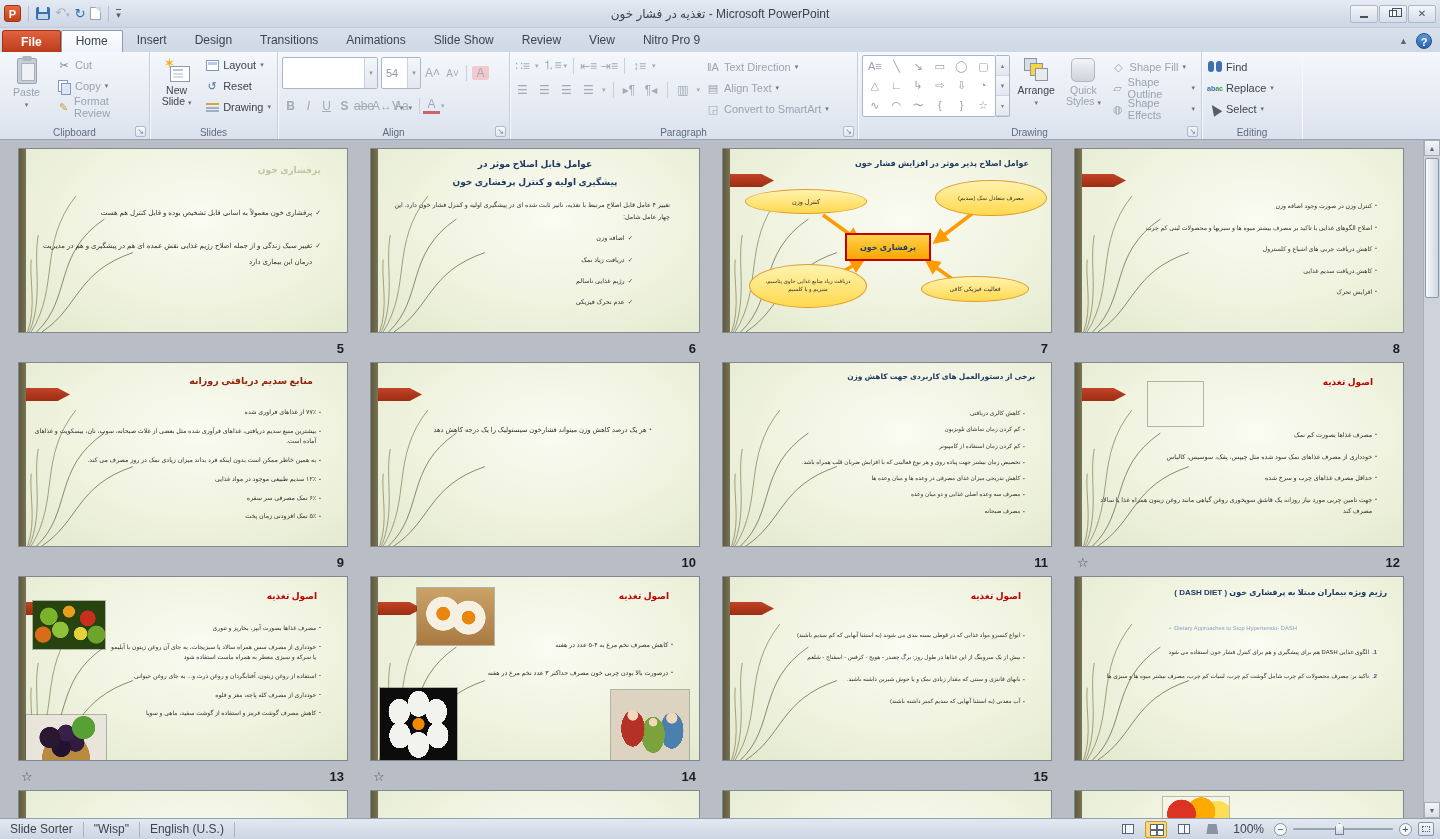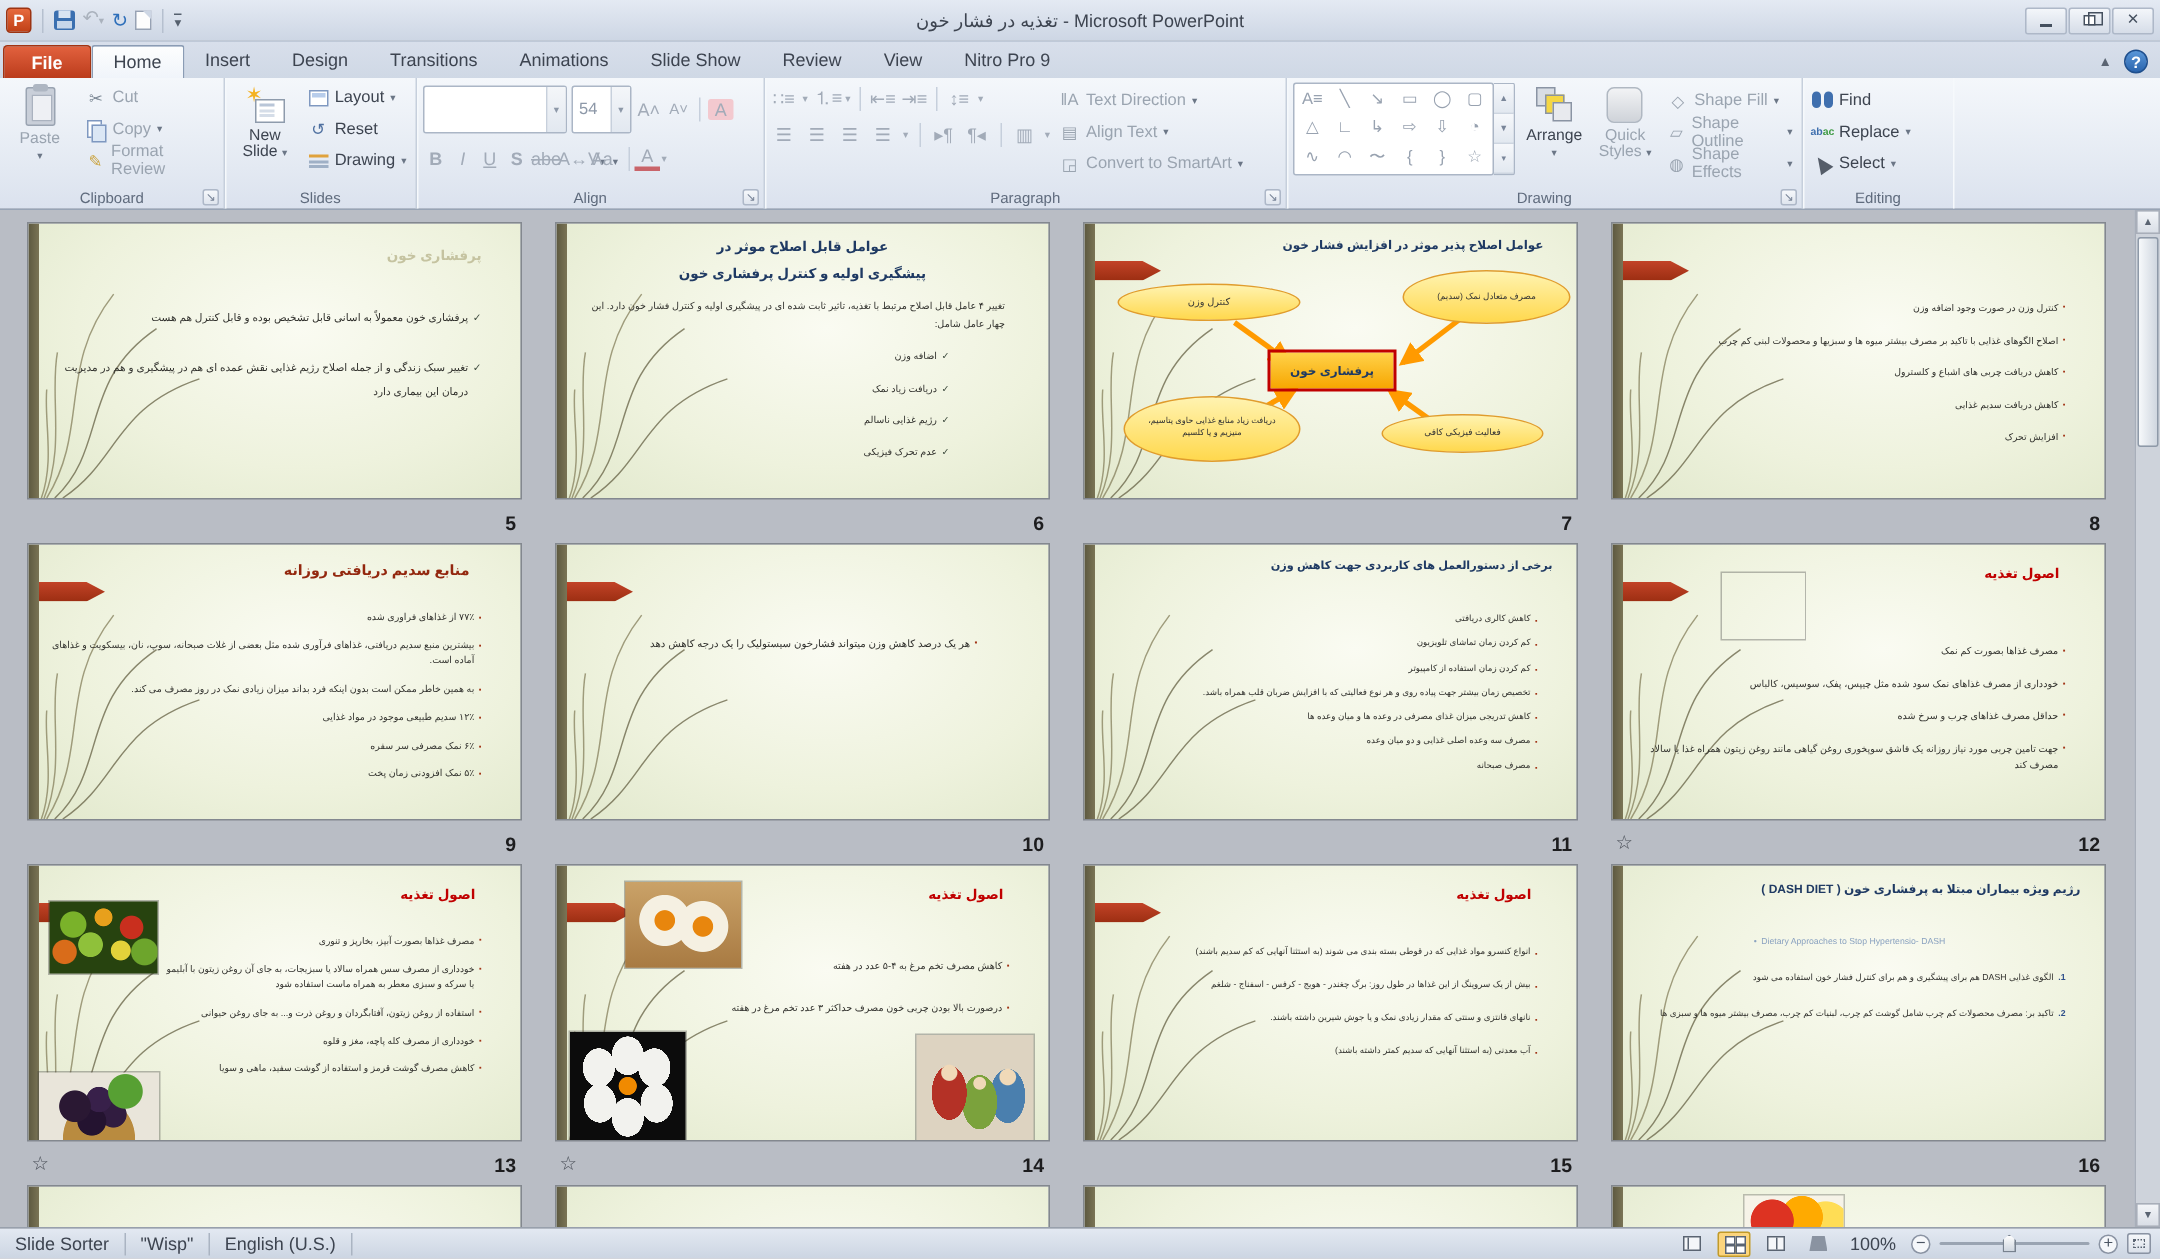--- a/index.html
+++ b/index.html
@@ -923,23 +923,20 @@
               <div class="s-line" style="margin-bottom: 13px;">
                 <span class="mk num">1.</span>
                 <span>الگوی غذایی DASH هم برای پیشگیری و هم برای کنترل فشار خون استفاده می شود</span>
               </div>
               <div class="s-line" style="margin-bottom: 13px;">
                 <span class="mk num">2.</span>
                 <span>تاکید بر: مصرف محصولات کم چرب شامل گوشت کم چرب، لبنیات کم چرب، مصرف بیشتر میوه ها و سبزی ها</span>
               </div>
             </div>
           </div>
-          <div class="cell-footer">
-            <span class="snum">16</span>
-          </div>
         </div>
         <div class="cell">
           <div class="thumb">
             <div class="band"></div>
           </div>
         </div>
         <div class="cell">
           <div class="thumb">
             <div class="band"></div>
           </div>

